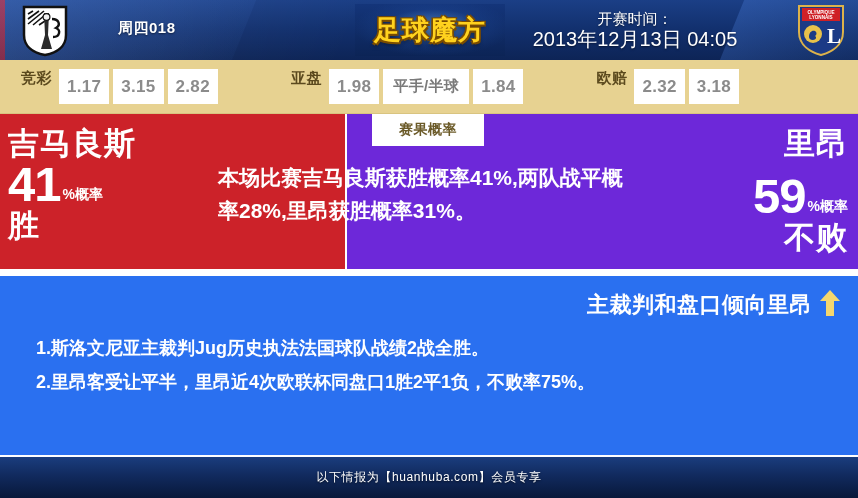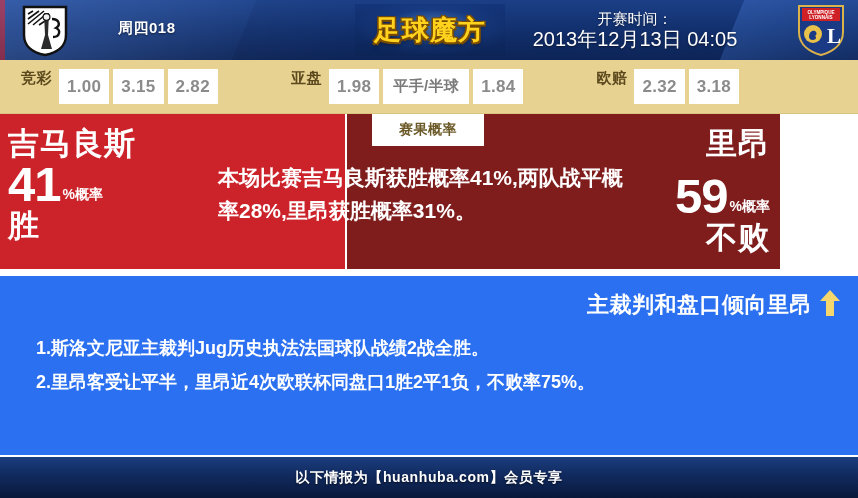--- a/index.html
+++ b/index.html
@@ -88,22 +88,22 @@
     height:35px; min-width:48px; padding:0 8px;
     display:flex; align-items:center; justify-content:center;
     margin-right:4px; letter-spacing:.3px;
   }
   .odds-cell.wide{ min-width:86px; font-size:15px; color:#7a7a7a; }
   .sp-a{ width:62px; } .sp-b{ width:62px; }
   .pad-l{ width:14px; }
 
   
   .prob{
-    position:relative; width:780px; height:155px;
-    background:#7f1d1d; overflow:hidden;
+    position:relative; width:858px; height:155px;
+    background:#6d28d9; overflow:hidden;
   }
   .prob-red{
     position:absolute; left:0; top:0; width:347px; height:155px;
     background:#cc2229;
     border-right:2px solid #ffffff;
   }
   .prob-left-text{
     position:absolute; left:8px; top:14px; width:190px;
     color:#ffffff; font-weight:bold; line-height:1; z-index:4;
     text-align:left;
@@ -157,21 +157,21 @@
   .analysis-list .li{ margin-bottom:1px; }
 
   
   .footer{
     position:absolute; left:0; bottom:0; width:858px; height:43px;
     background:linear-gradient(180deg,#1a3d7e 0%,#112a5e 45%,#08183a 100%);
     border-top:2px solid #ffffff;
     display:flex; align-items:center; justify-content:center;
   }
   .footer .ft{
-    color:#ffffff; font-size:14px; font-weight:bold; letter-spacing:.6px;
+    color:#ffffff; font-size:12px; font-weight:normal; letter-spacing:.6px;
     text-shadow:0 1px 2px rgba(0,0,0,.6);
   }
 </style>
 </head>
 <body>
 
 <div class="page">
 
   <div class="header">
     <div class="hdr-diag-left"></div>
@@ -216,21 +216,21 @@
         <text x="31" y="39" font-size="21" fill="#ffffff" font-family="Liberation Serif, serif" font-weight="bold">L</text>
       </svg>
     </div>
   </div>
 
   <div class="odds-bar">
     <div class="pad-l"></div>
 
     <div class="odds-group">
       <div class="g-label">竞彩</div>
-      <div class="odds-cell">1.00</div>
+      <div class="odds-cell">1.17</div>
       <div class="odds-cell">3.15</div>
       <div class="odds-cell">2.82</div>
     </div>
 
     <div class="sp-a"></div>
 
     <div class="odds-group">
       <div class="g-label">亚盘</div>
       <div class="odds-cell">1.98</div>
       <div class="odds-cell wide">平手/半球</div>

